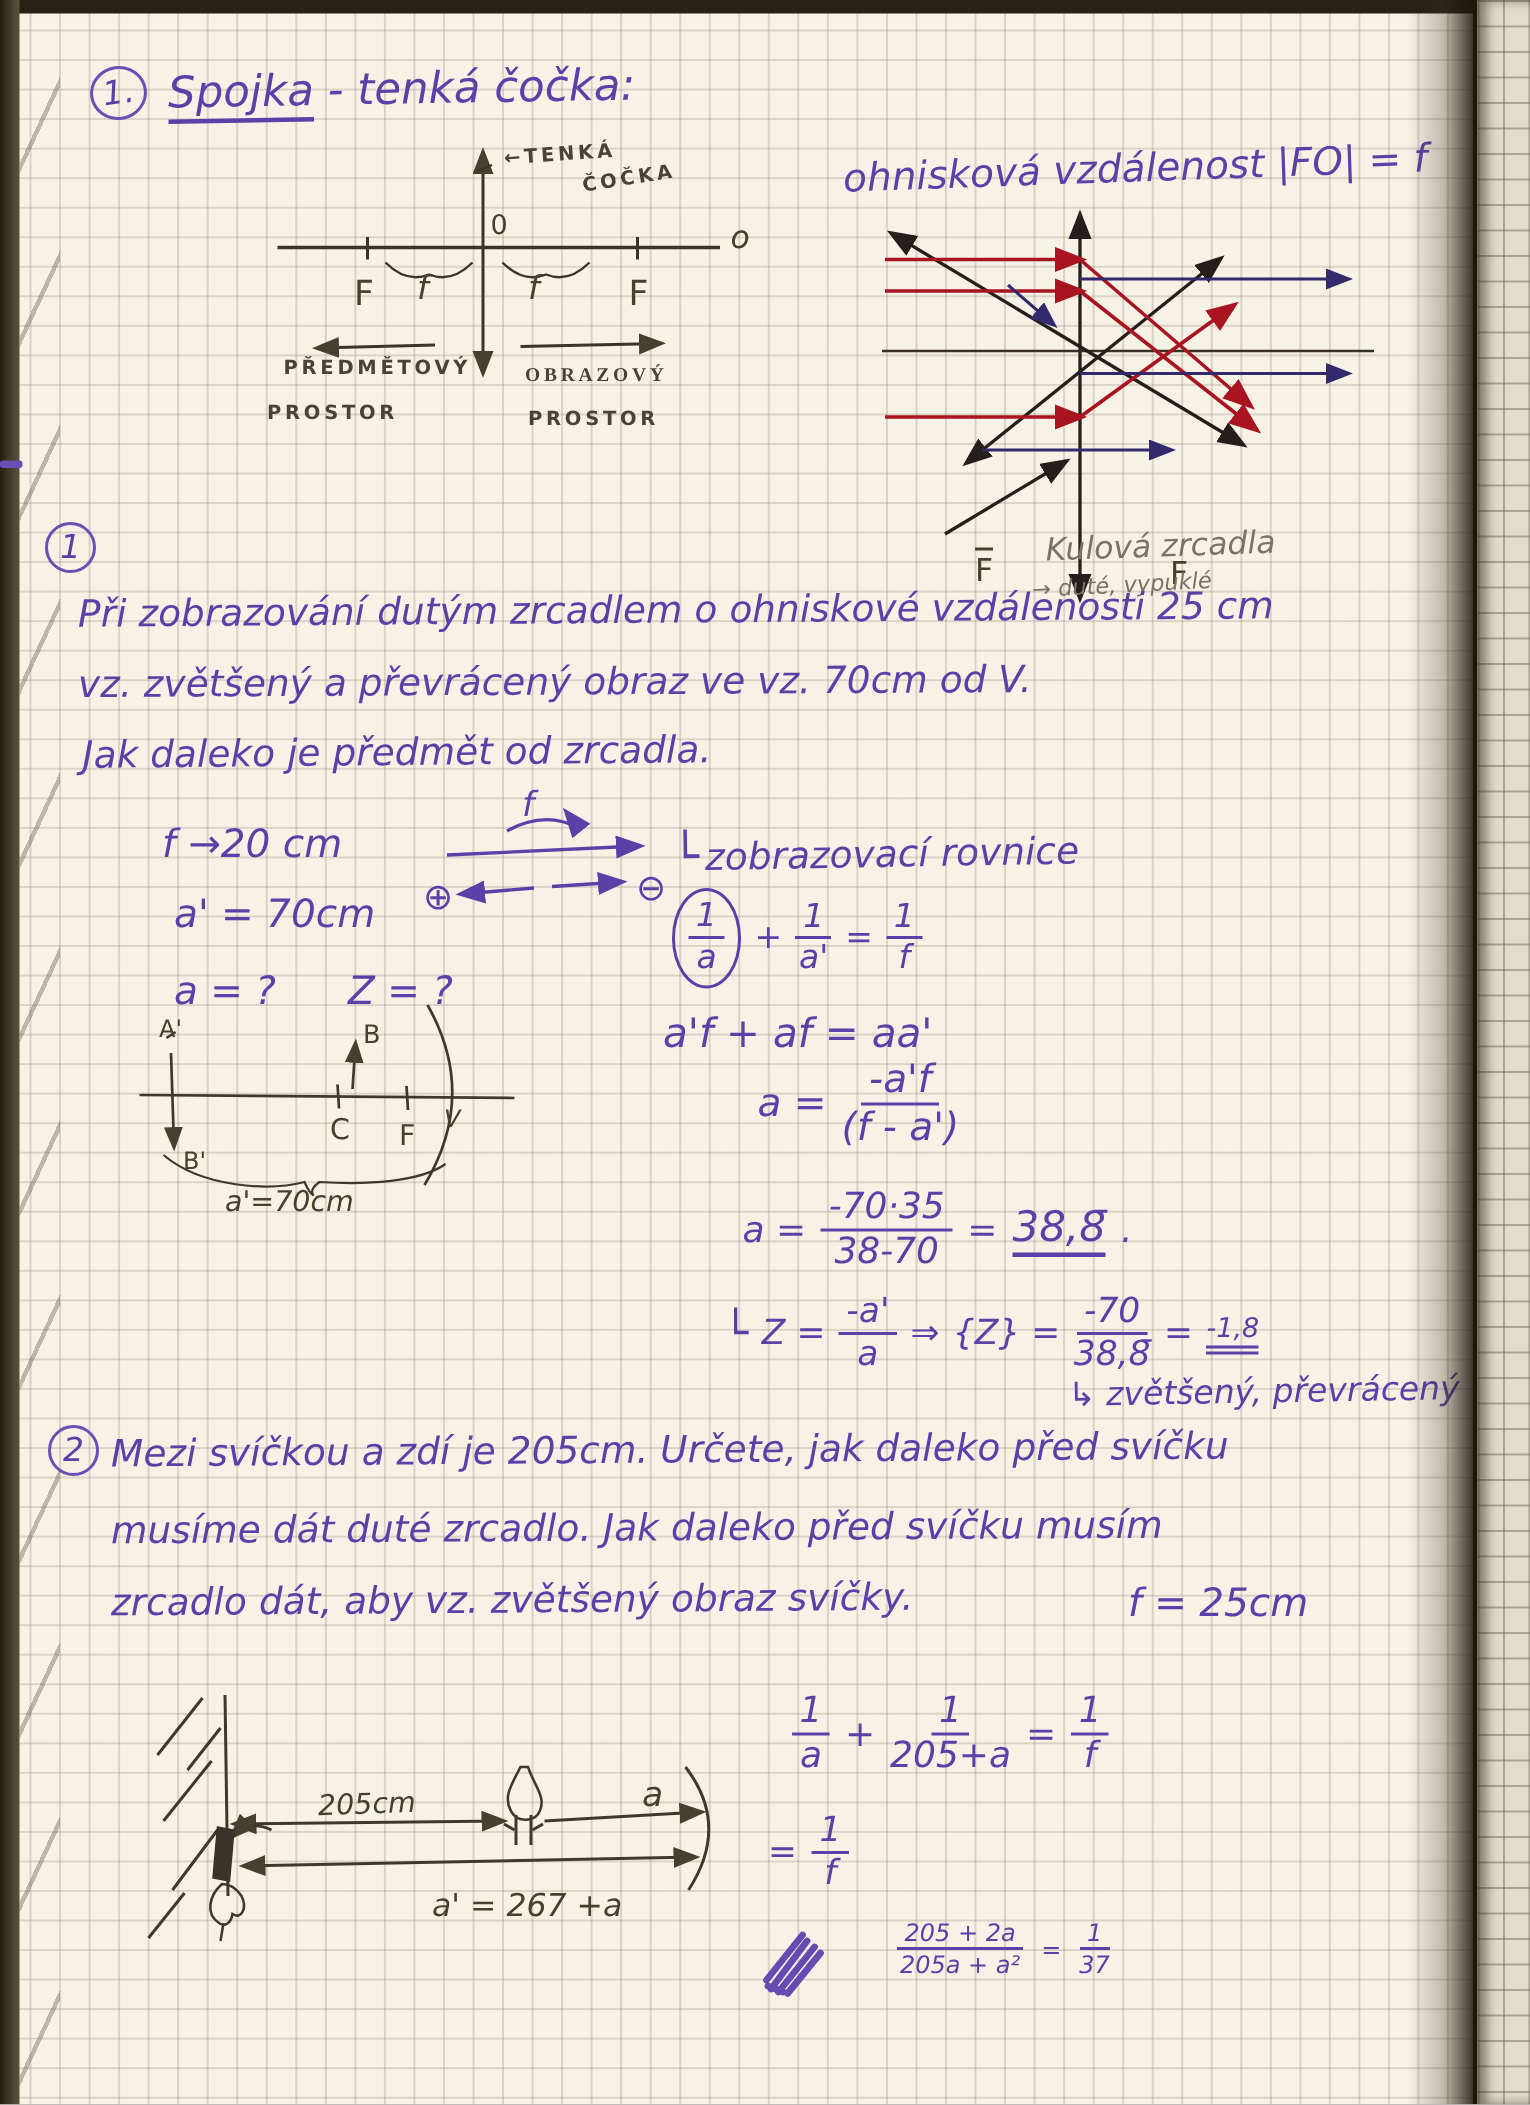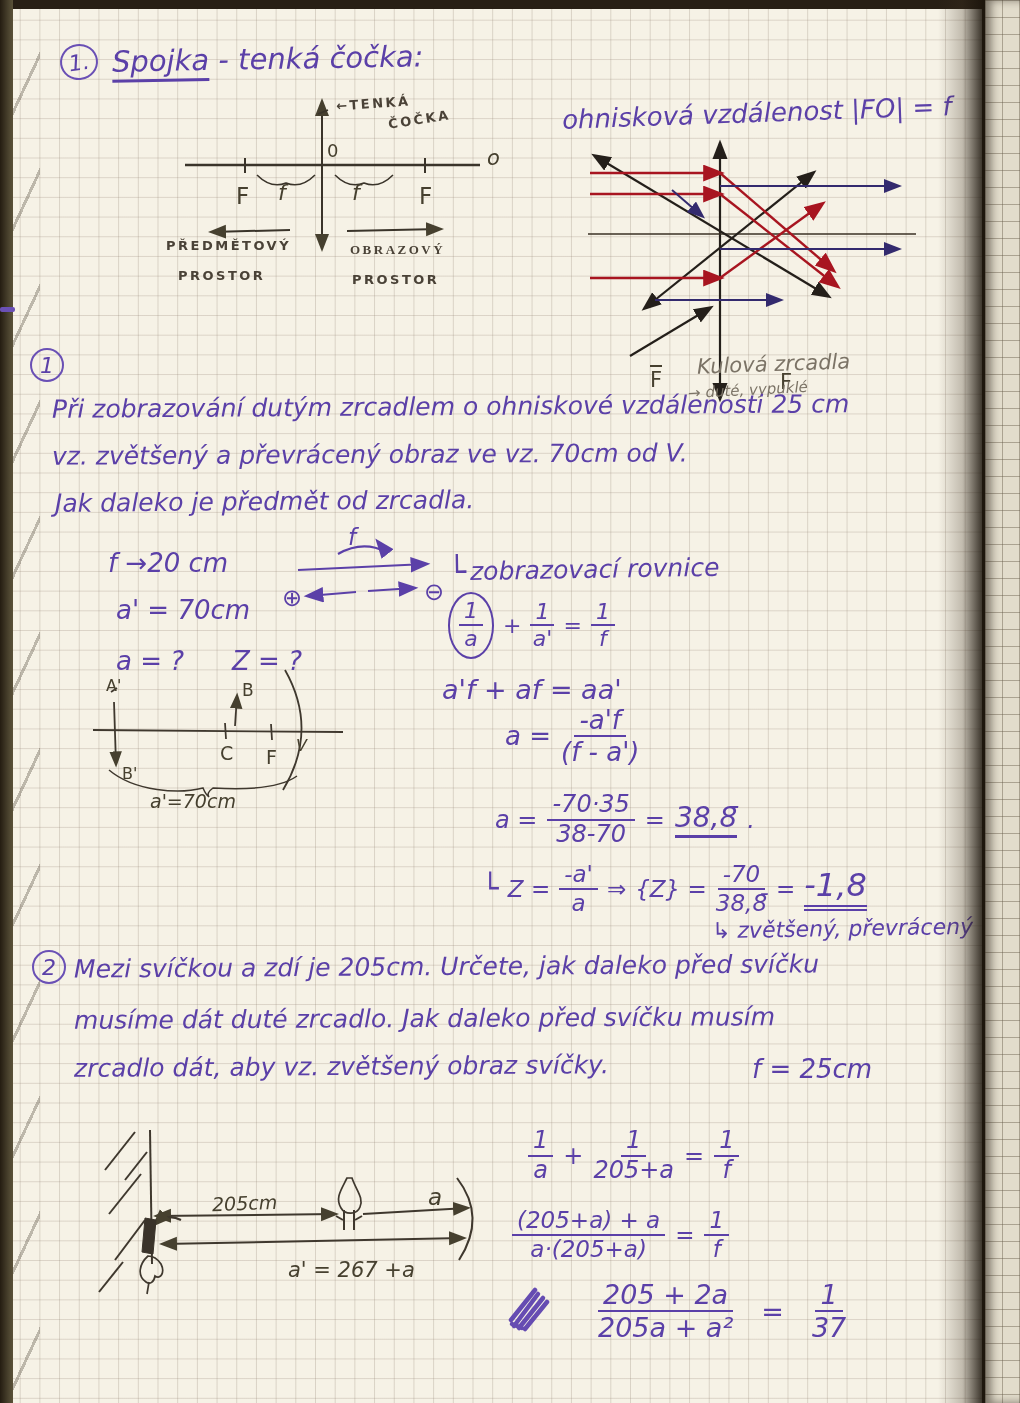--- a/index.html
+++ b/index.html
@@ -89,21 +89,21 @@
     </g>
   </svg>
   <div class="pencil pencil-caps" style="left:336px;top:96px;transform:rotate(-4deg);">←TENKÁ</div>
   <div class="pencil pencil-caps" style="left:388px;top:112px;transform:rotate(-9deg);">ČOČKA</div>
   <div class="pencil" style="left:327px;top:140px;font-size:18px;">0</div>
   <div class="pencil pencil-i" style="left:487px;top:146px;font-size:21px;">o</div>
   <div class="pencil" style="left:236px;top:183px;font-size:23px;">F</div>
   <div class="pencil pencil-i" style="left:278px;top:180px;font-size:22px;">f</div>
   <div class="pencil pencil-i" style="left:352px;top:180px;font-size:22px;">f</div>
   <div class="pencil" style="left:419px;top:183px;font-size:23px;">F</div>
-  <div class="pencil pencil-caps" style="left:166px;top:238px;text-align:center;">PŘEDMĚTOVÝ</div>
+  <div class="pencil pencil-caps" style="left:189px;top:238px;text-align:center;">PŘEDMĚTOVÝ</div>
   <div class="pencil pencil-caps" style="left:178px;top:268px;">PROSTOR</div>
   <div class="pencil pencil-caps" style="left:350px;top:242px;font-family:Liberation Serif, serif;">OBRAZOVÝ</div>
   <div class="pencil pencil-caps" style="left:352px;top:272px;">PROSTOR</div>
 
   <div class="ink" style="left:562px;top:98px;font-size:26px;transform:rotate(-2deg);">ohnisková vzdálenost |FO| = f</div>
   <svg style="left:560px;top:128px;" width="400" height="290" viewBox="0 0 400 290">
     <g stroke="#241f1a" stroke-width="2.2" fill="none">
       <line x1="160" y1="16" x2="160" y2="270" marker-start="url(#ah-k)" marker-end="url(#ah-k)"></line>
       <line x1="28" y1="106" x2="356" y2="106" stroke-width="1.6" stroke="#3a3025"></line>
       <line x1="35" y1="28" x2="268" y2="168" marker-start="url(#ah-k)" marker-end="url(#ah-k)"></line>
@@ -229,21 +229,21 @@
         <span class="num">-a'</span>
         <span class="den">a</span>
       </span>
     <span>⇒</span>
     <span>{Z} =</span>
     <span class="frac">
         <span class="num">-70</span>
         <span class="den">38,8̄</span>
       </span>
     <span>=</span>
-    <span class="u2" style="font-size:32px;">-1,8</span>
+    <span class="u2" style="font-size:18px;">-1,8</span>
   </div>
 
   <div class="ink" style="left:712px;top:916px;font-size:22px;transform:rotate(-1deg);">↳ zvětšený, převrácený</div>
 
   <div class="badge" style="left:32px;top:950px;width:30px;height:30px;">2</div>
   <div class="ink" style="left:74px;top:952px;font-size:25px;transform:rotate(-0.4deg);">Mezi svíčkou a zdí je 205cm. Určete, jak daleko před svíčku</div>
   <div class="ink" style="left:74px;top:1004px;font-size:25px;transform:rotate(-0.3deg);">musíme dát duté zrcadlo. Jak daleko před svíčku musím</div>
   <div class="ink" style="left:74px;top:1052px;font-size:25px;transform:rotate(-0.4deg);">zrcadlo dát, aby vz. zvětšený obraz svíčky.</div>
   <div class="ink" style="left:752px;top:1054px;font-size:26px;text-align:center;">f = 25cm</div>
 
@@ -287,41 +287,37 @@
         <span class="den">205+a</span>
       </span>
     <span>=</span>
     <span class="frac">
         <span class="num">1</span>
         <span class="den">f</span>
       </span>
   </div>
 
   <div class="eq" style="left:512px;top:1208px;font-size:23px;gap:10px;">
-    <span class="frac">
-        <span class="num">(205+a) + a</span>
-        <span class="den">a·(205+a)</span>
-      </span>
     <span>=</span>
     <span class="frac">
         <span class="num">1</span>
         <span class="den">f</span>
       </span>
   </div>
 
   <svg style="left:508px;top:1282px;" width="52" height="52" viewBox="0 0 52 52">
     <g stroke="#5a3fae" stroke-width="4.5" fill="none" stroke-linecap="round" opacity="0.92">
       <path d="M6,44 L30,12"></path>
       <path d="M3,38 L27,8"></path>
       <path d="M11,46 L35,16"></path>
       <path d="M17,47 L39,20"></path>
       <path d="M4,42 L14,46"></path>
     </g>
   </svg>
-  <div class="eq" style="left:598px;top:1280px;font-size:27px;gap:28px;">
+  <div class="eq" style="left:598px;top:1280px;font-size:16px;gap:12px;">
     <span class="frac">
         <span class="num">205 + 2a</span>
         <span class="den">205a + a²</span>
       </span>
     <span>=</span>
     <span class="frac">
         <span class="num">1</span>
         <span class="den">37</span>
       </span>
   </div>

